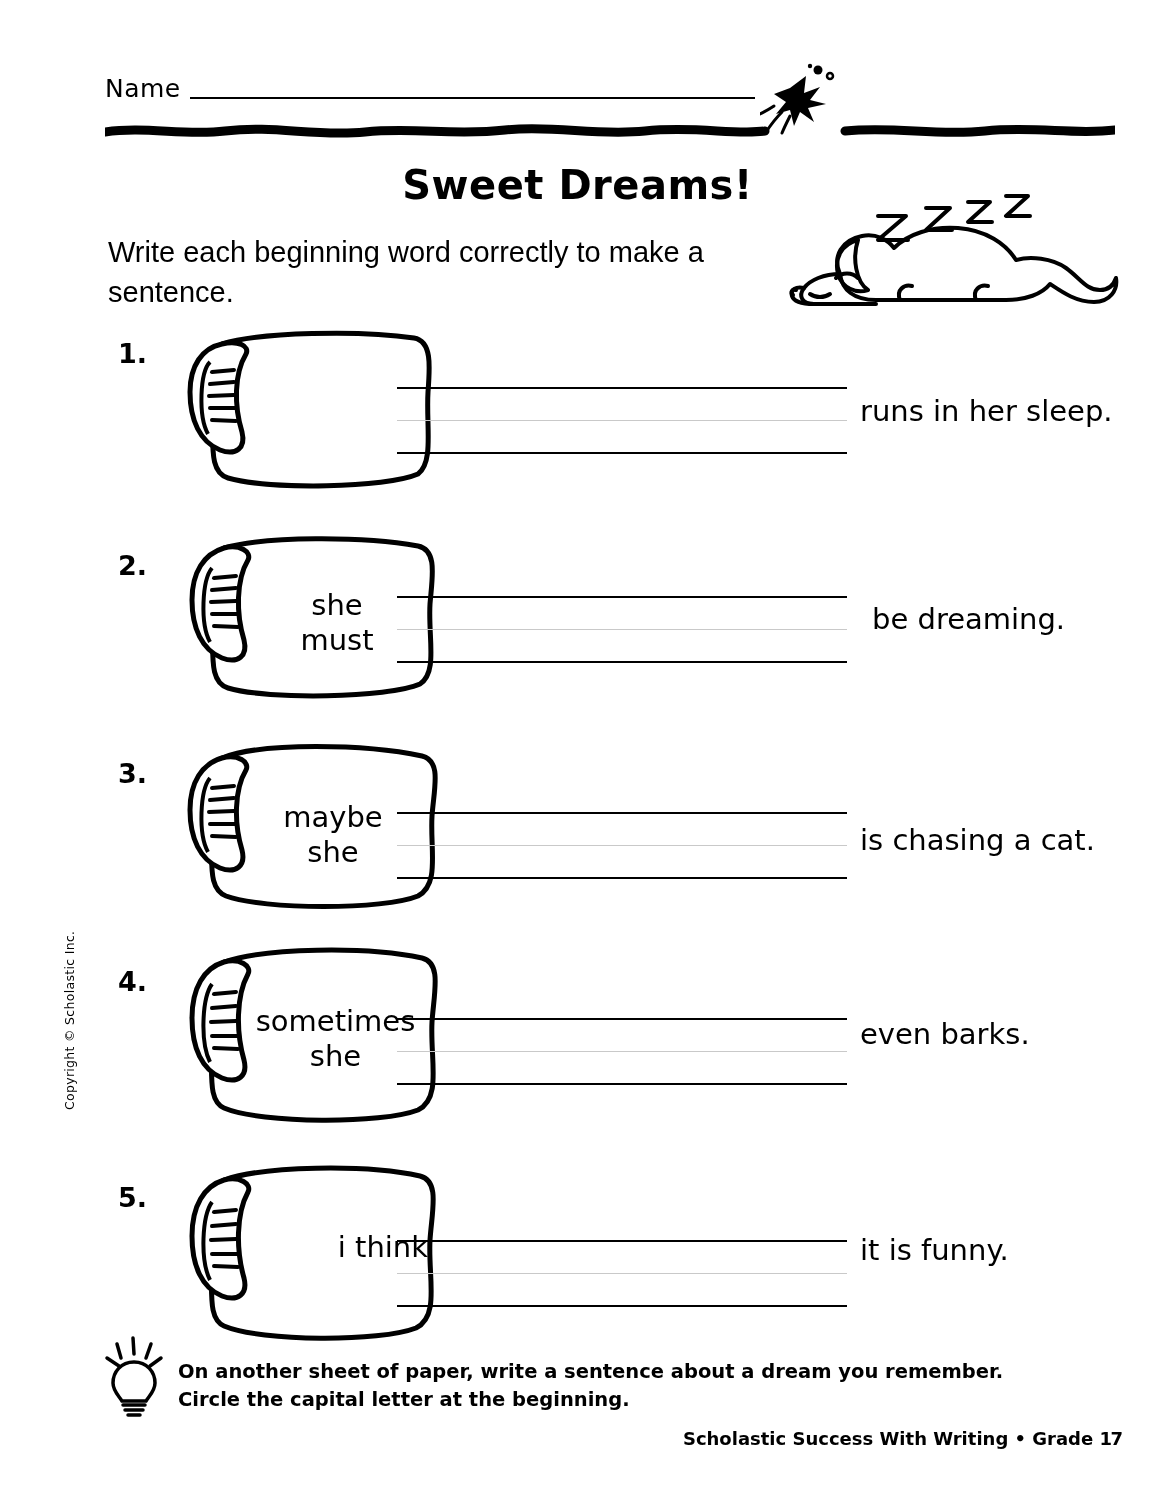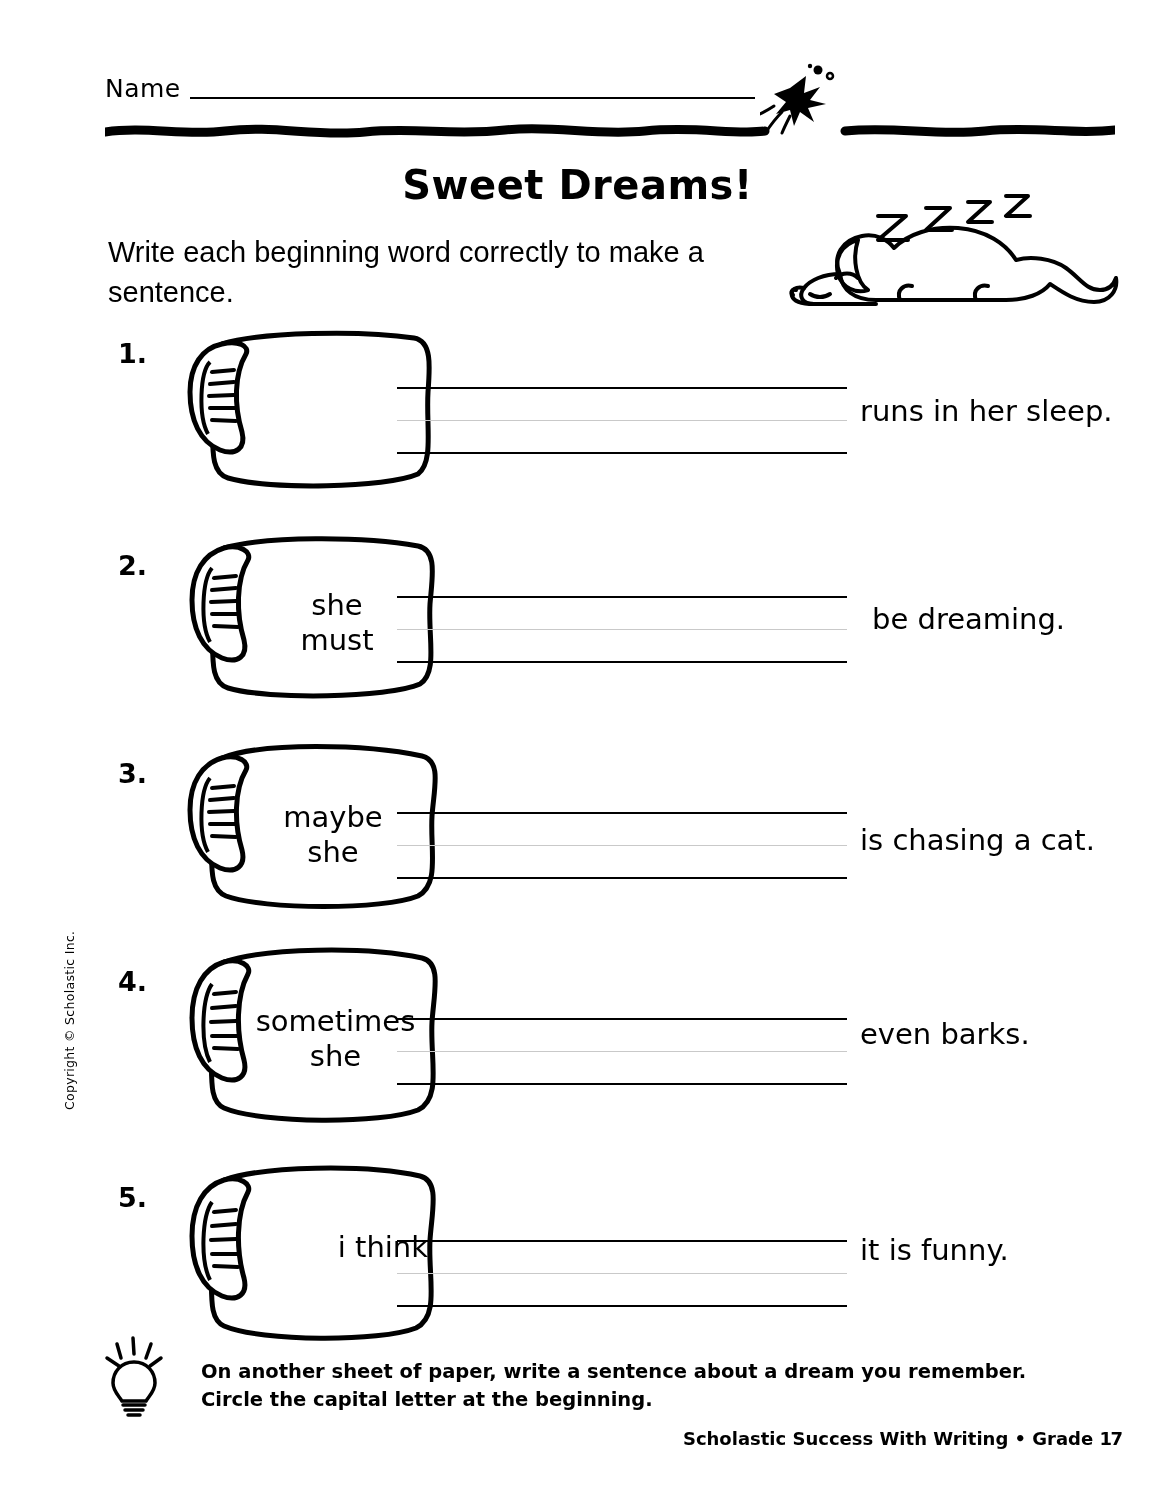--- a/index.html
+++ b/index.html
@@ -152,21 +152,20 @@
   }
   .footer-note {
     position: absolute;
     left: 178px;
     top: 1358px;
     width: 860px;
     font-size: 19.5px;
     line-height: 28px;
     font-weight: bold;
     font-family: "DejaVu Sans", sans-serif;
-    margin-left: 23px;
   }
   .footer-credit {
     position: absolute;
     left: 0;
     top: 1428px;
     width: 1112px;
     text-align: right;
     font-size: 18px;
     font-weight: bold;
     font-family: "DejaVu Sans", sans-serif;

